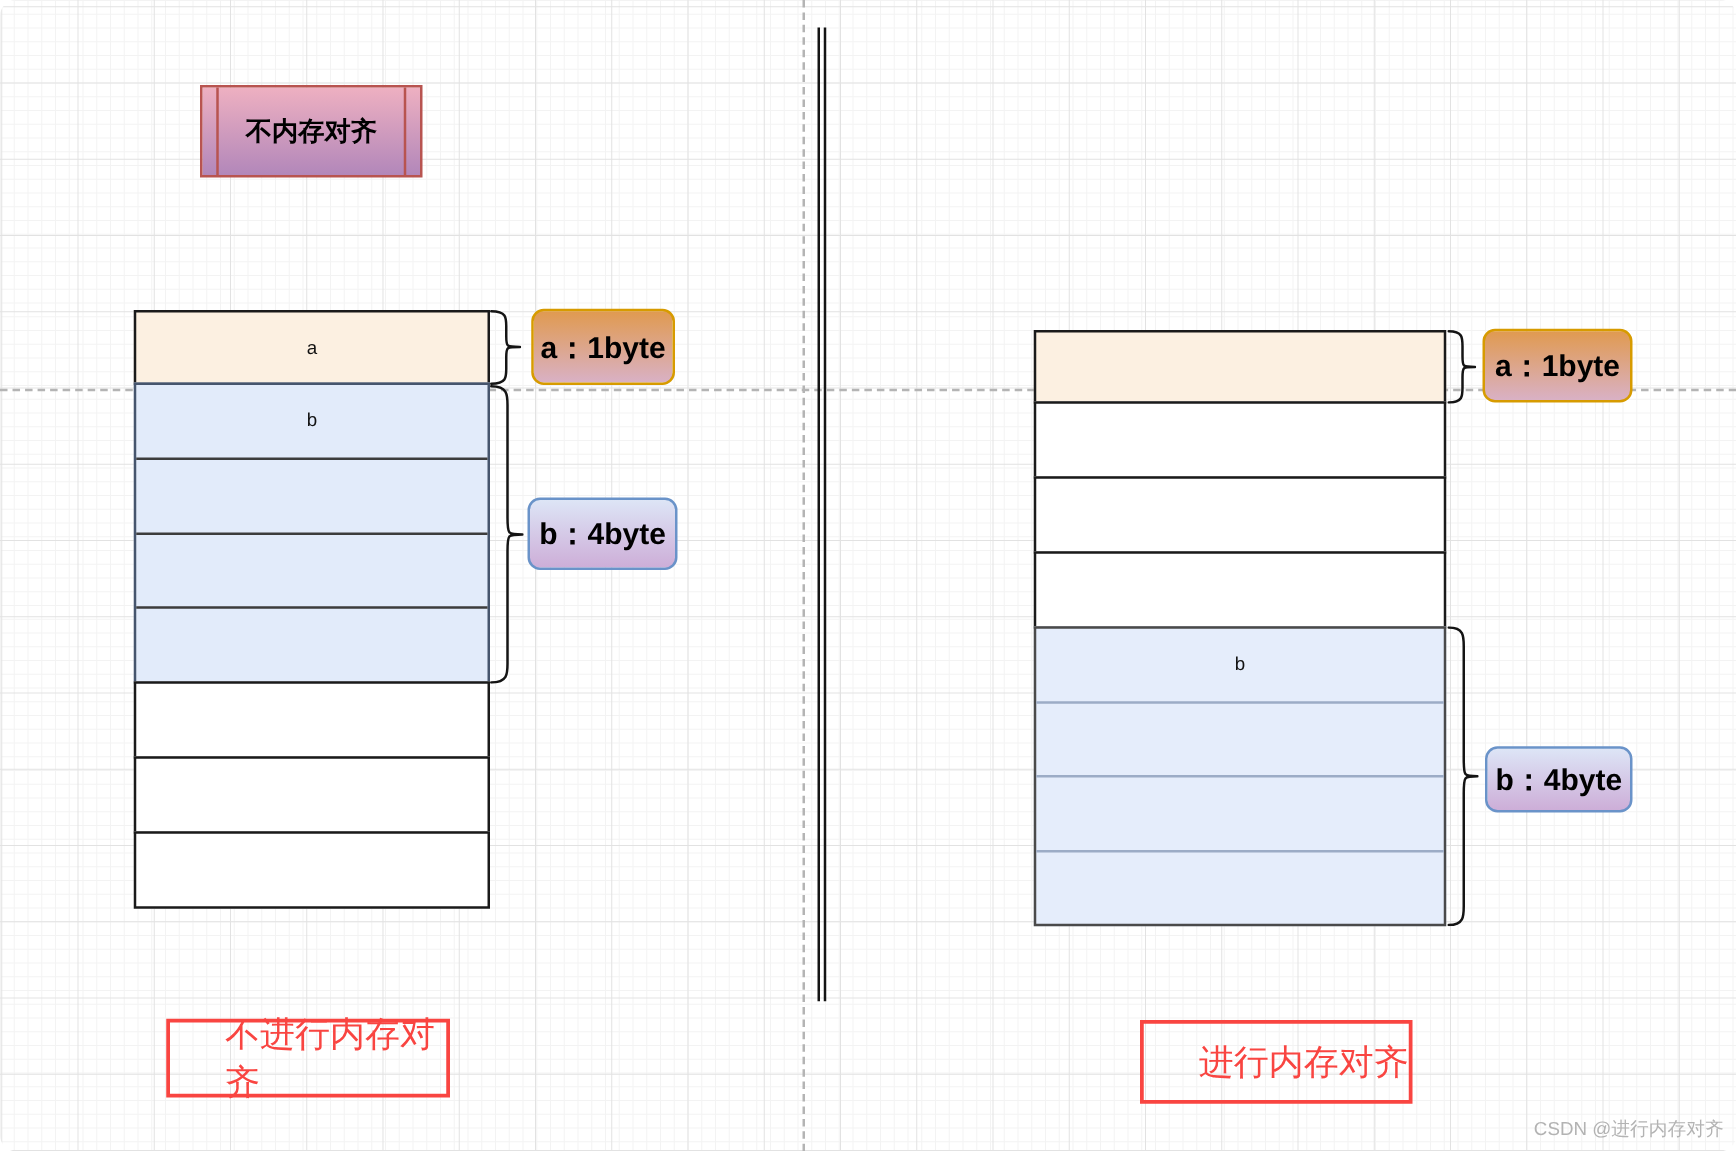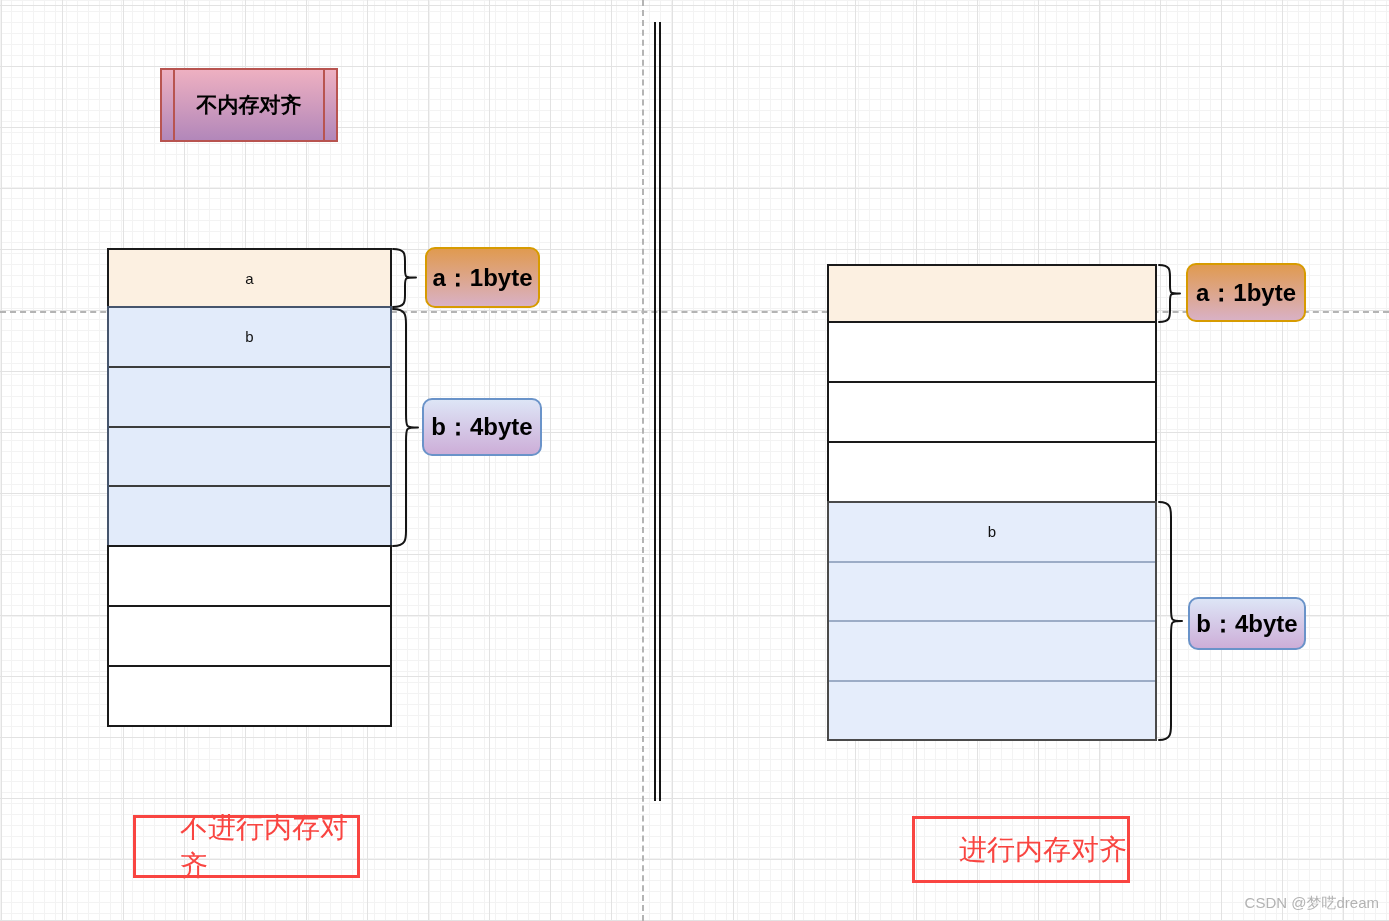--- a/index.html
+++ b/index.html
@@ -9,20 +9,21 @@
     width: 1389px; height: 921px;
     overflow: hidden;
     background-color: #ffffff;
     background-image:
       linear-gradient(to right, #e2e2e2 1px, transparent 1px),
       linear-gradient(to bottom, #e2e2e2 1px, transparent 1px),
       linear-gradient(to right, #f3f3f3 1px, transparent 1px),
       linear-gradient(to bottom, #f3f3f3 1px, transparent 1px);
     background-size: 61px 61px, 61px 61px, 11px 11px, 11px 11px;
     background-position: 1px 5px, 1px 5px, 0 0, 0 0;
+    border-radius: 13px;
   }
   .abs { position: absolute; }
 
   
   .guide-v { left: 642px; top: 0; height: 921px; width: 0; border-left: 2px dashed #b4b4b4; }
   .guide-h { top: 311px; left: 0; width: 1389px; height: 0; border-top: 2px dashed #b4b4b4; }
   .divider { left: 654px; top: 22px; width: 7px; height: 779px;
              border-left: 2px solid #141414; border-right: 2px solid #141414; }
 
   
@@ -162,15 +163,15 @@
     </svg>
   </div>
   <div class="abs callout callout-b" style="left:1188px; top:597px; width:118px; height:53px;">
     <span>b：4byte</span>
   </div>
 
   <div class="abs caption" style="left:912px; top:816px; width:218px; height:67px;">
     <span>进行内存对齐</span>
   </div>
 
-  <div class="abs watermark">CSDN @梦呓dream</div>
+  <div class="abs watermark">CSDN @进行内存对齐</div>
 
 </div>
 
 </body></html>

